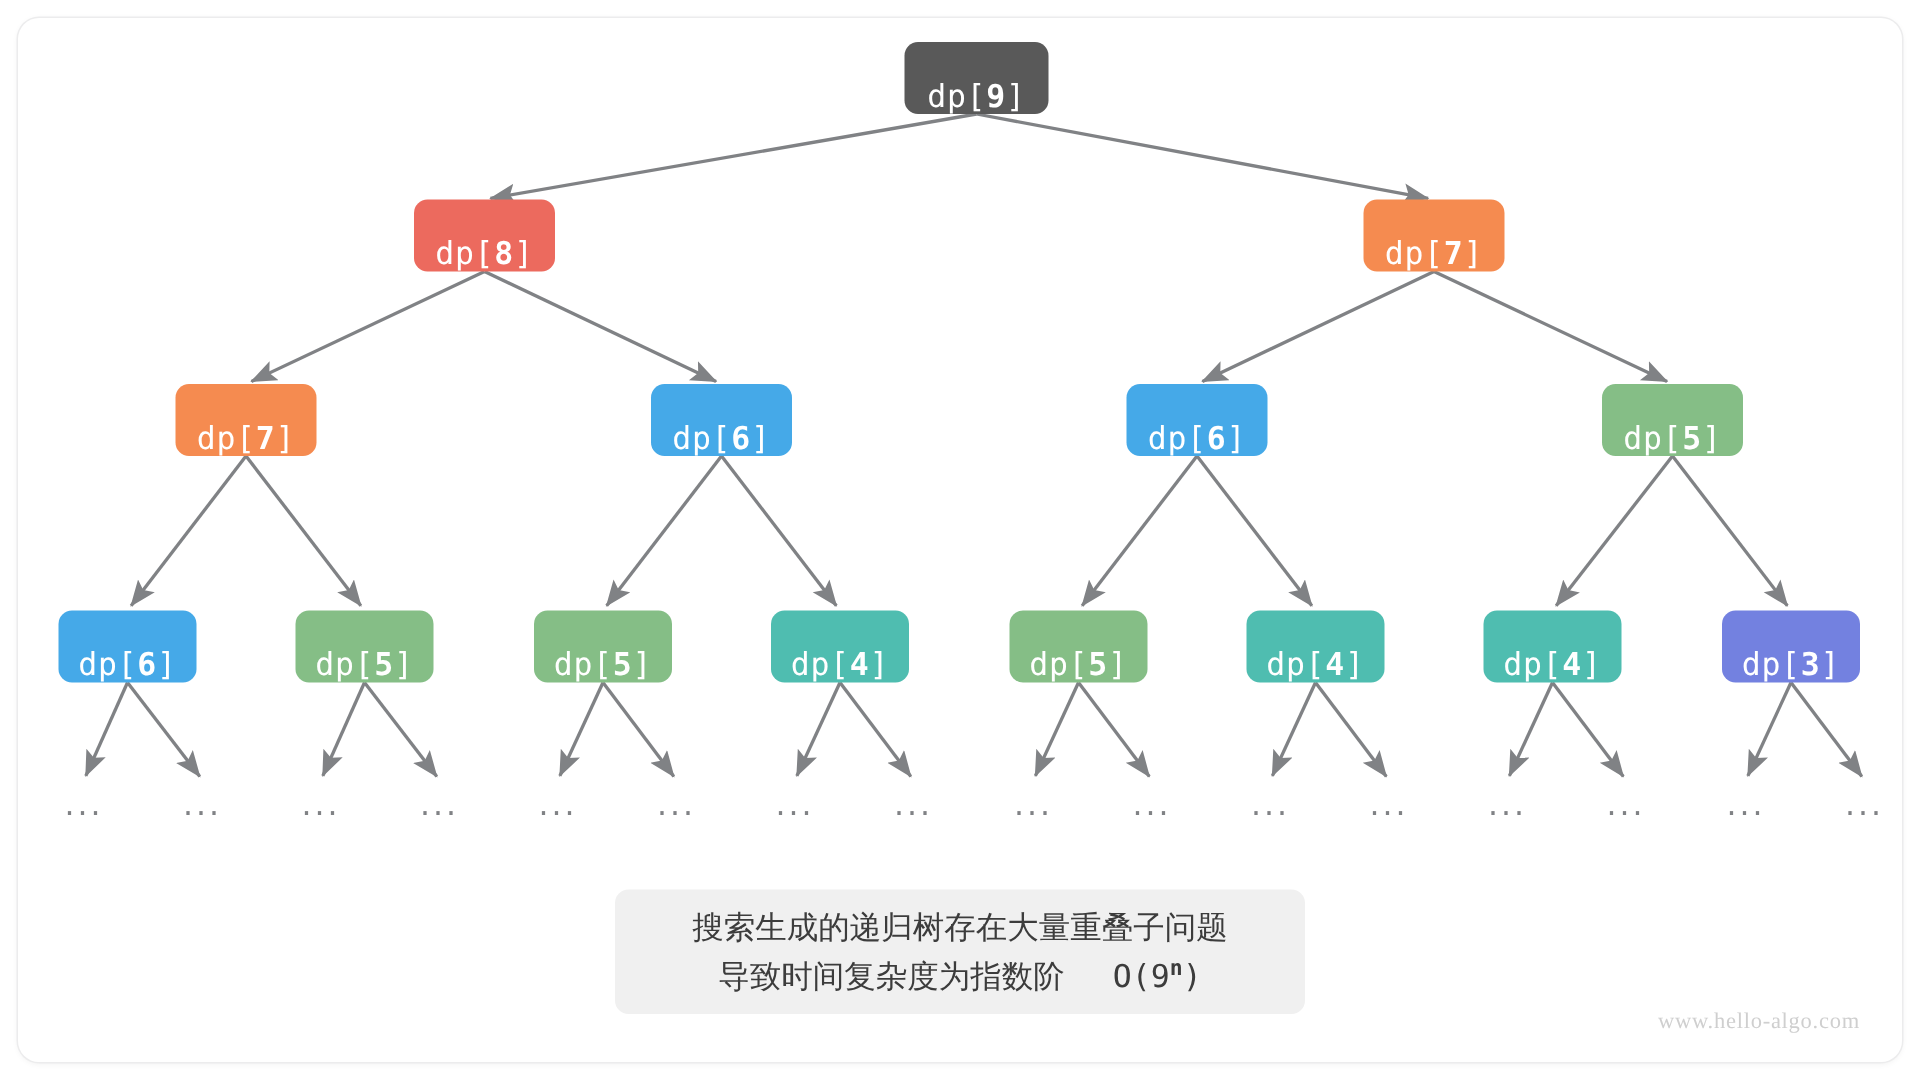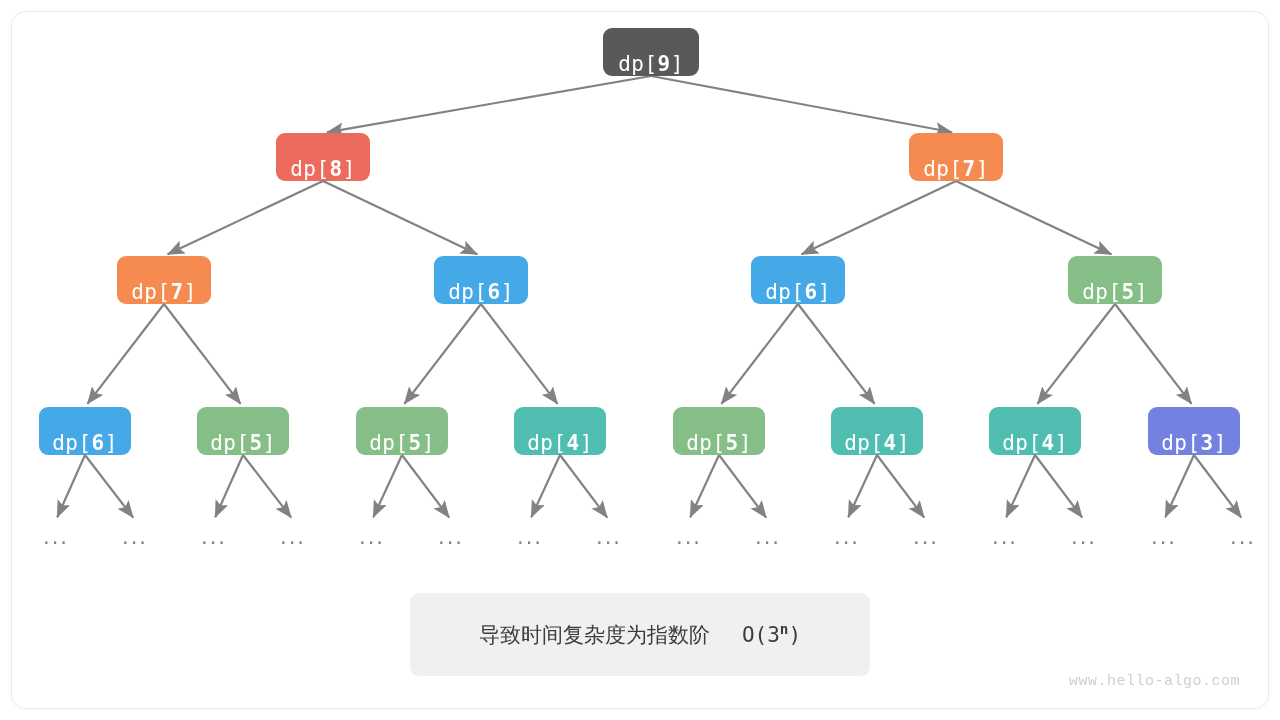--- a/index.html
+++ b/index.html
@@ -77,21 +77,21 @@
   #caption .line2 sup {
     font-family: "DejaVu Sans Mono", monospace;
     font-weight: bold;
     font-size: 0.68em;
   }
   #watermark {
     position: absolute;
     right: 28px;
     bottom: 18px;
     color: #cfcfcf;
-    font-family: Liberation Mono, monospace;
+    font-family: Liberation Serif, serif;
     font-size: 15px;
     letter-spacing: 0.5px;
   }
 </style>
 </head>
 <body>
 
 <div id="canvas">
 
   <svg id="edges" viewBox="0 0 1256 696" xmlns="http://www.w3.org/2000/svg">
@@ -225,22 +225,23 @@
       <div class="dots" style="left: 756px; top: 525px;">...</div>
       <div class="dots" style="left: 835px; top: 525px;">...</div>
       <div class="dots" style="left: 914px; top: 525px;">...</div>
       <div class="dots" style="left: 993px; top: 525px;">...</div>
       <div class="dots" style="left: 1072px; top: 525px;">...</div>
       <div class="dots" style="left: 1152px; top: 525px;">...</div>
       <div class="dots" style="left: 1231px; top: 525px;">...</div>
     </div>
 
   <div id="caption" style="left: 398px; top: 581px; width: 460px; height: 83px;">
+    <div class="line1">搜索生成的递归树存在大量重叠子问题</div>
     <div class="line2">
       <span>导致时间复杂度为指数阶</span>
       <span class="bigO">&nbsp;
-        <span>O(3</span><sup>n</sup><span>)</span>
+        <span>O(9</span><sup>n</sup><span>)</span>
       </span>
     </div>
   </div>
 
   <div id="watermark">www.hello-algo.com</div>
 </div>
 
 </body></html>

